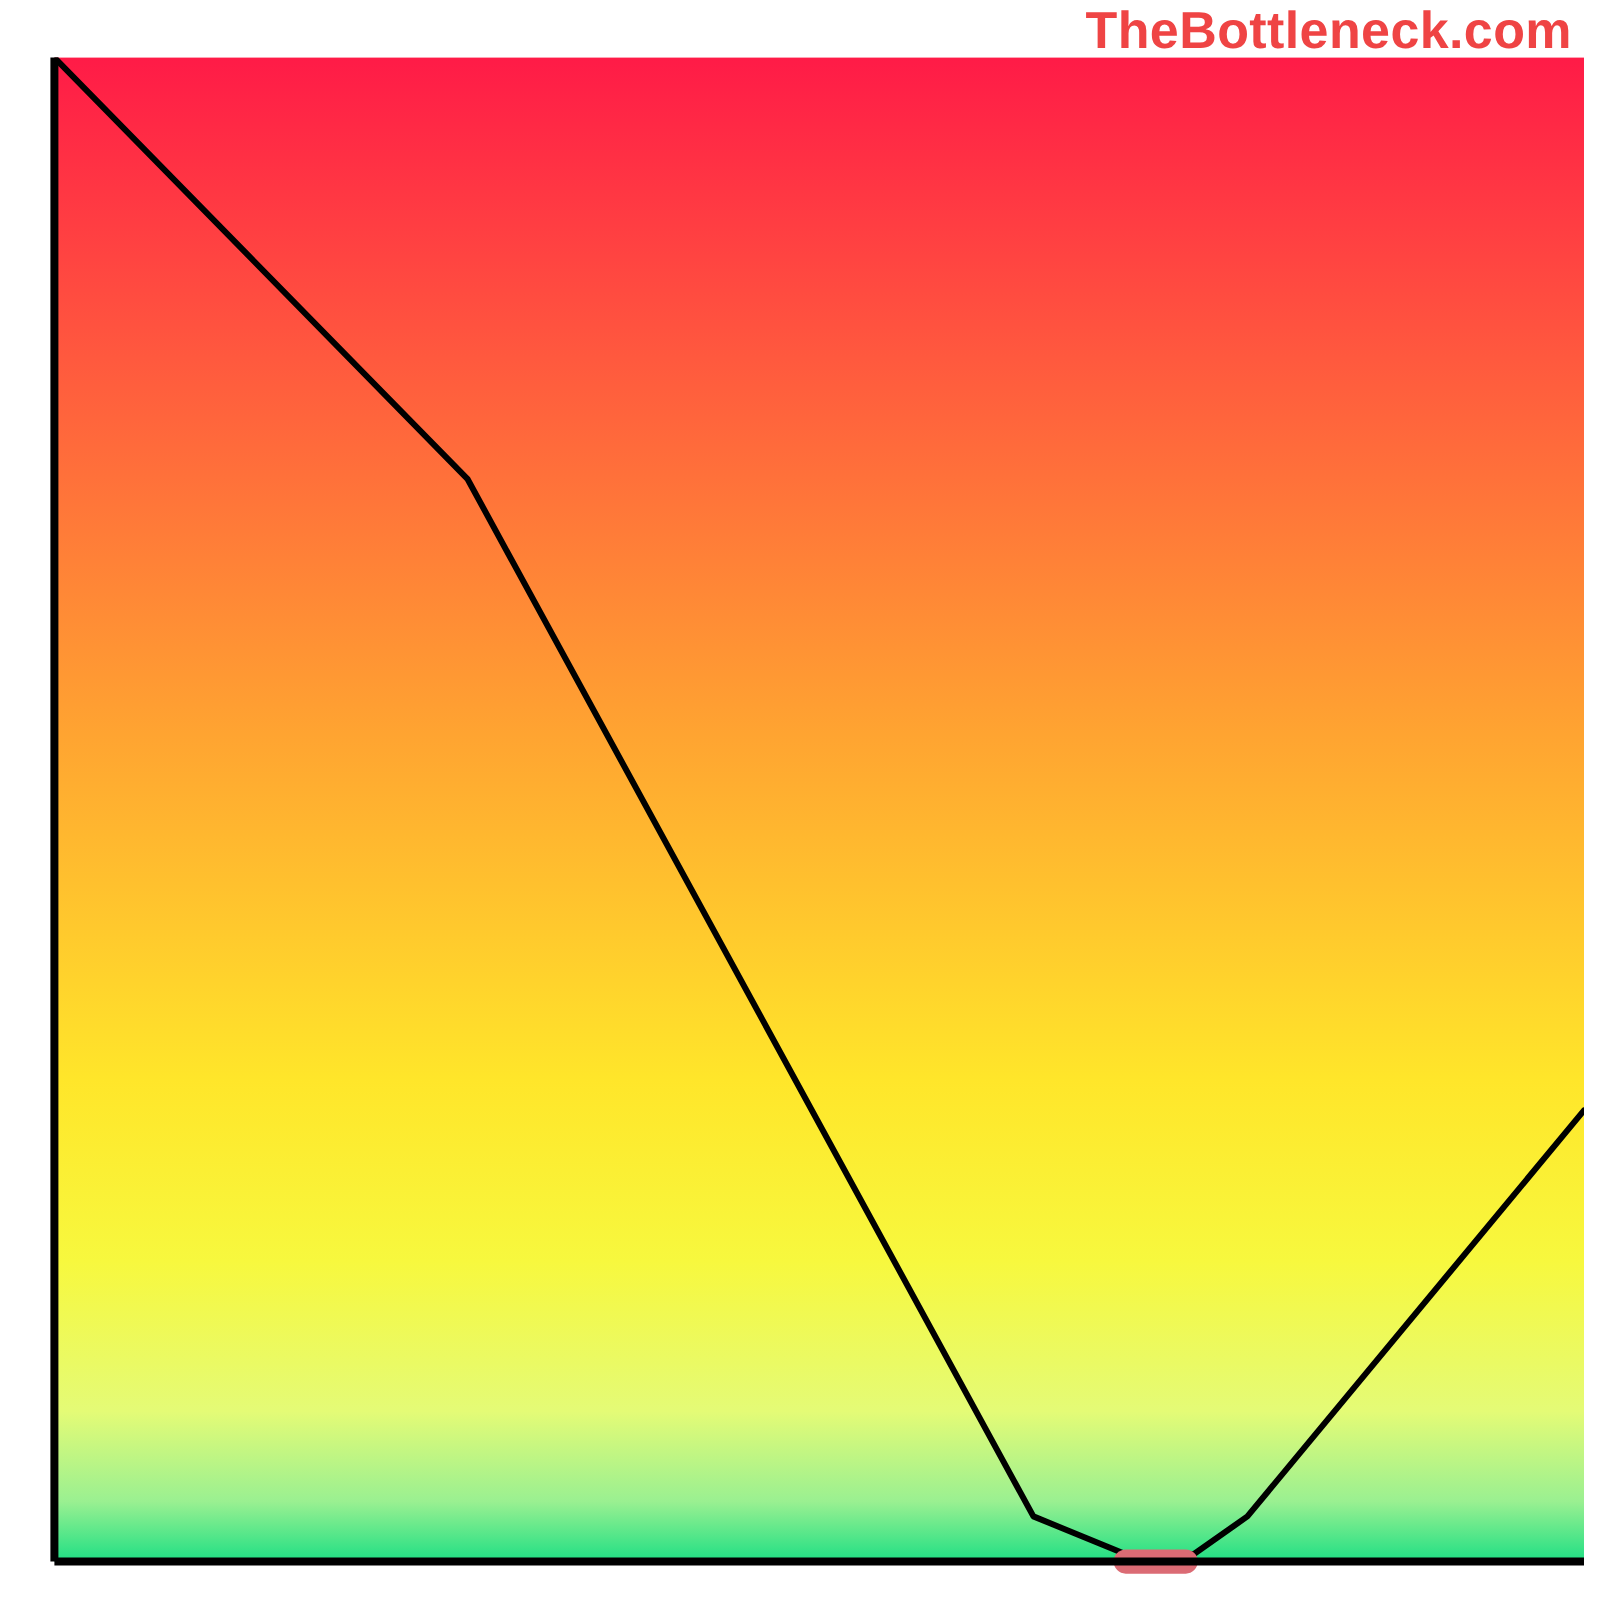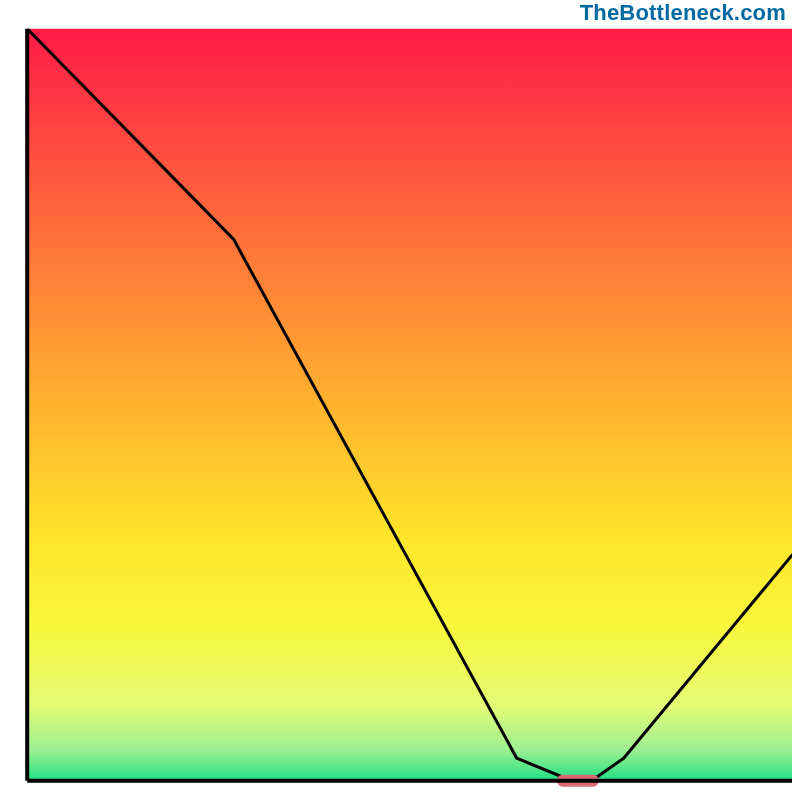--- a/index.html
+++ b/index.html
@@ -13,23 +13,23 @@
   .container {
     position: relative;
     width: 800px;
     height: 800px;
   }
   .watermark {
     position: absolute;
     top: 0px;
     right: 14px;
     font-family: Arial, Helvetica, sans-serif;
-    font-size: 22px;
+    font-size: 26px;
     font-weight: 600;
-    color: #0369a1;
+    color: #ef4444;
     letter-spacing: 0.2px;
   }
   svg.chart {
     position: absolute;
     left: 0;
     top: 0;
     width: 800px;
     height: 800px;
   }
 </style>

